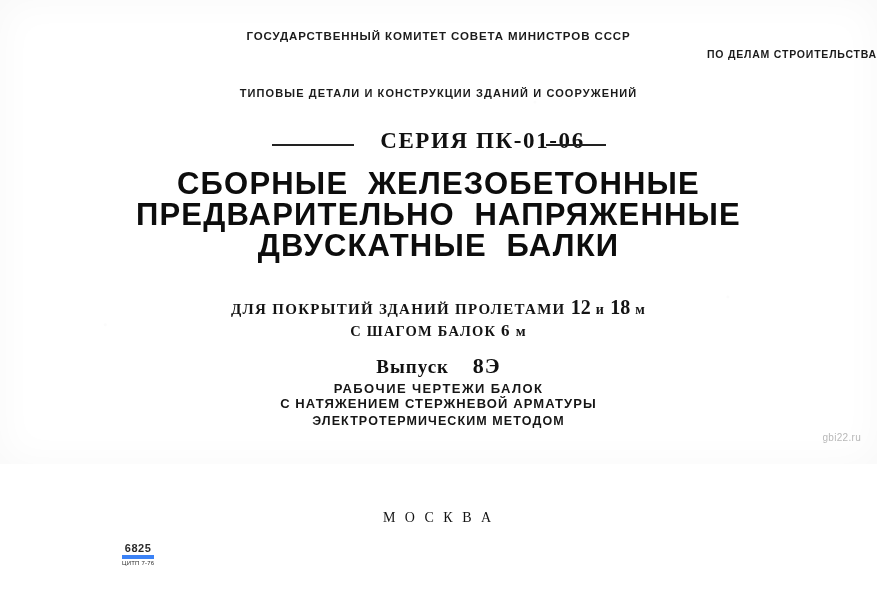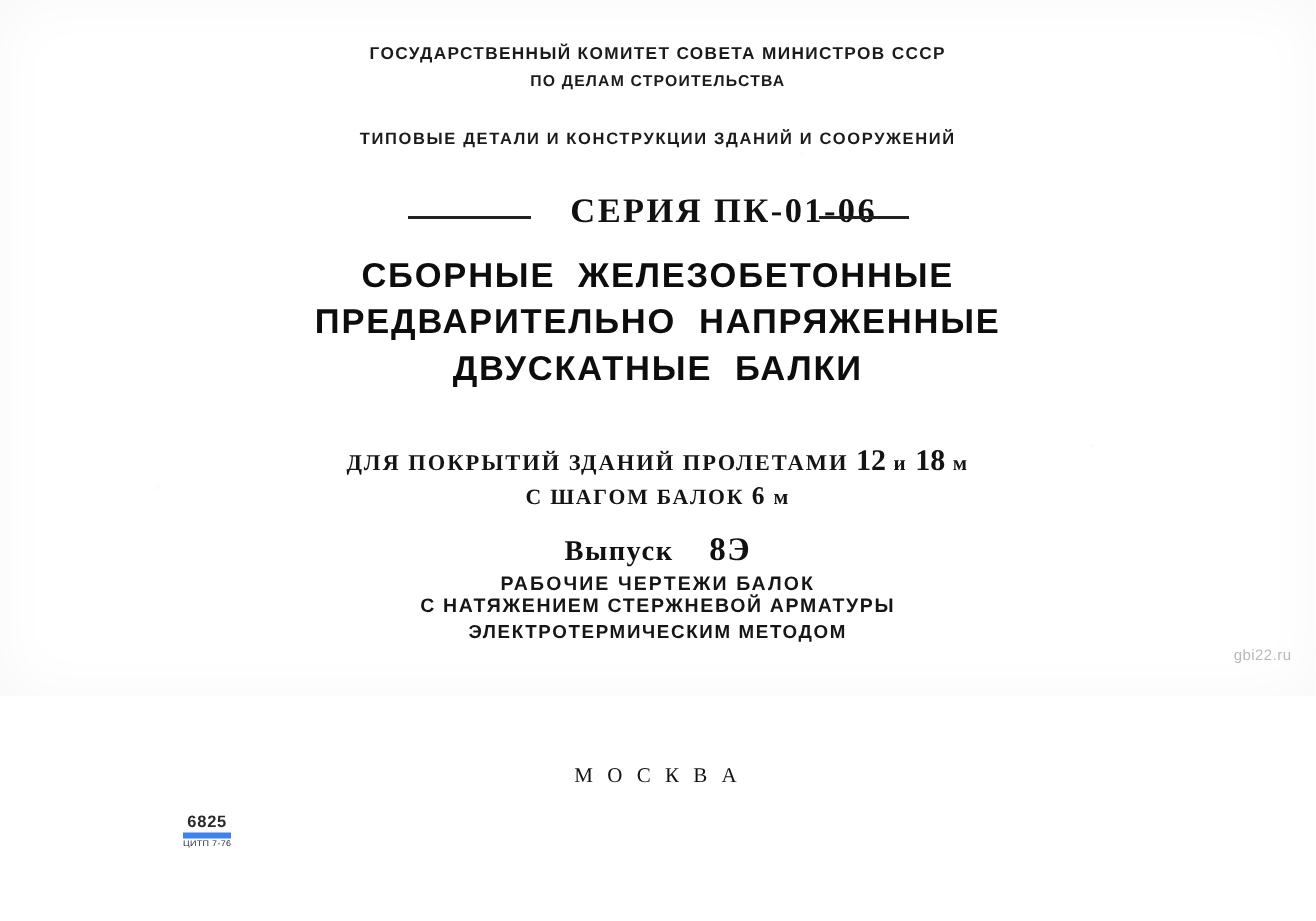--- a/index.html
+++ b/index.html
@@ -52,20 +52,21 @@
     letter-spacing: .9px;
     color: #1b1b1b;
   }
   .l2 {
     top: 48px;
     font-family: "Liberation Sans", sans-serif;
     font-weight: bold;
     font-size: 10.5px;
     letter-spacing: .8px;
     color: #1b1b1b;
+    text-align: right;
   }
   .l3 {
     top: 87px;
     font-family: "Liberation Sans", sans-serif;
     font-weight: bold;
     font-size: 11px;
     letter-spacing: 1.1px;
     color: #1b1b1b;
   }
   .series-wrap {
@@ -87,21 +88,21 @@
     height: 2px;
     background: #222;
   }
   .series-rule-left { left: 272px; width: 82px; }
   .series-rule-right { left: 546px; width: 60px; }
 
   .title {
     top: 168px;
     font-family: "Liberation Sans", sans-serif;
     font-weight: bold;
-    font-size: 23px;
+    font-size: 31px;
     letter-spacing: 1.2px;
     line-height: 31px;
     color: #0d0d0d;
   }
   .title .tl {
     display: block;
     white-space: pre;
   }
   .spans {
     top: 296px;

